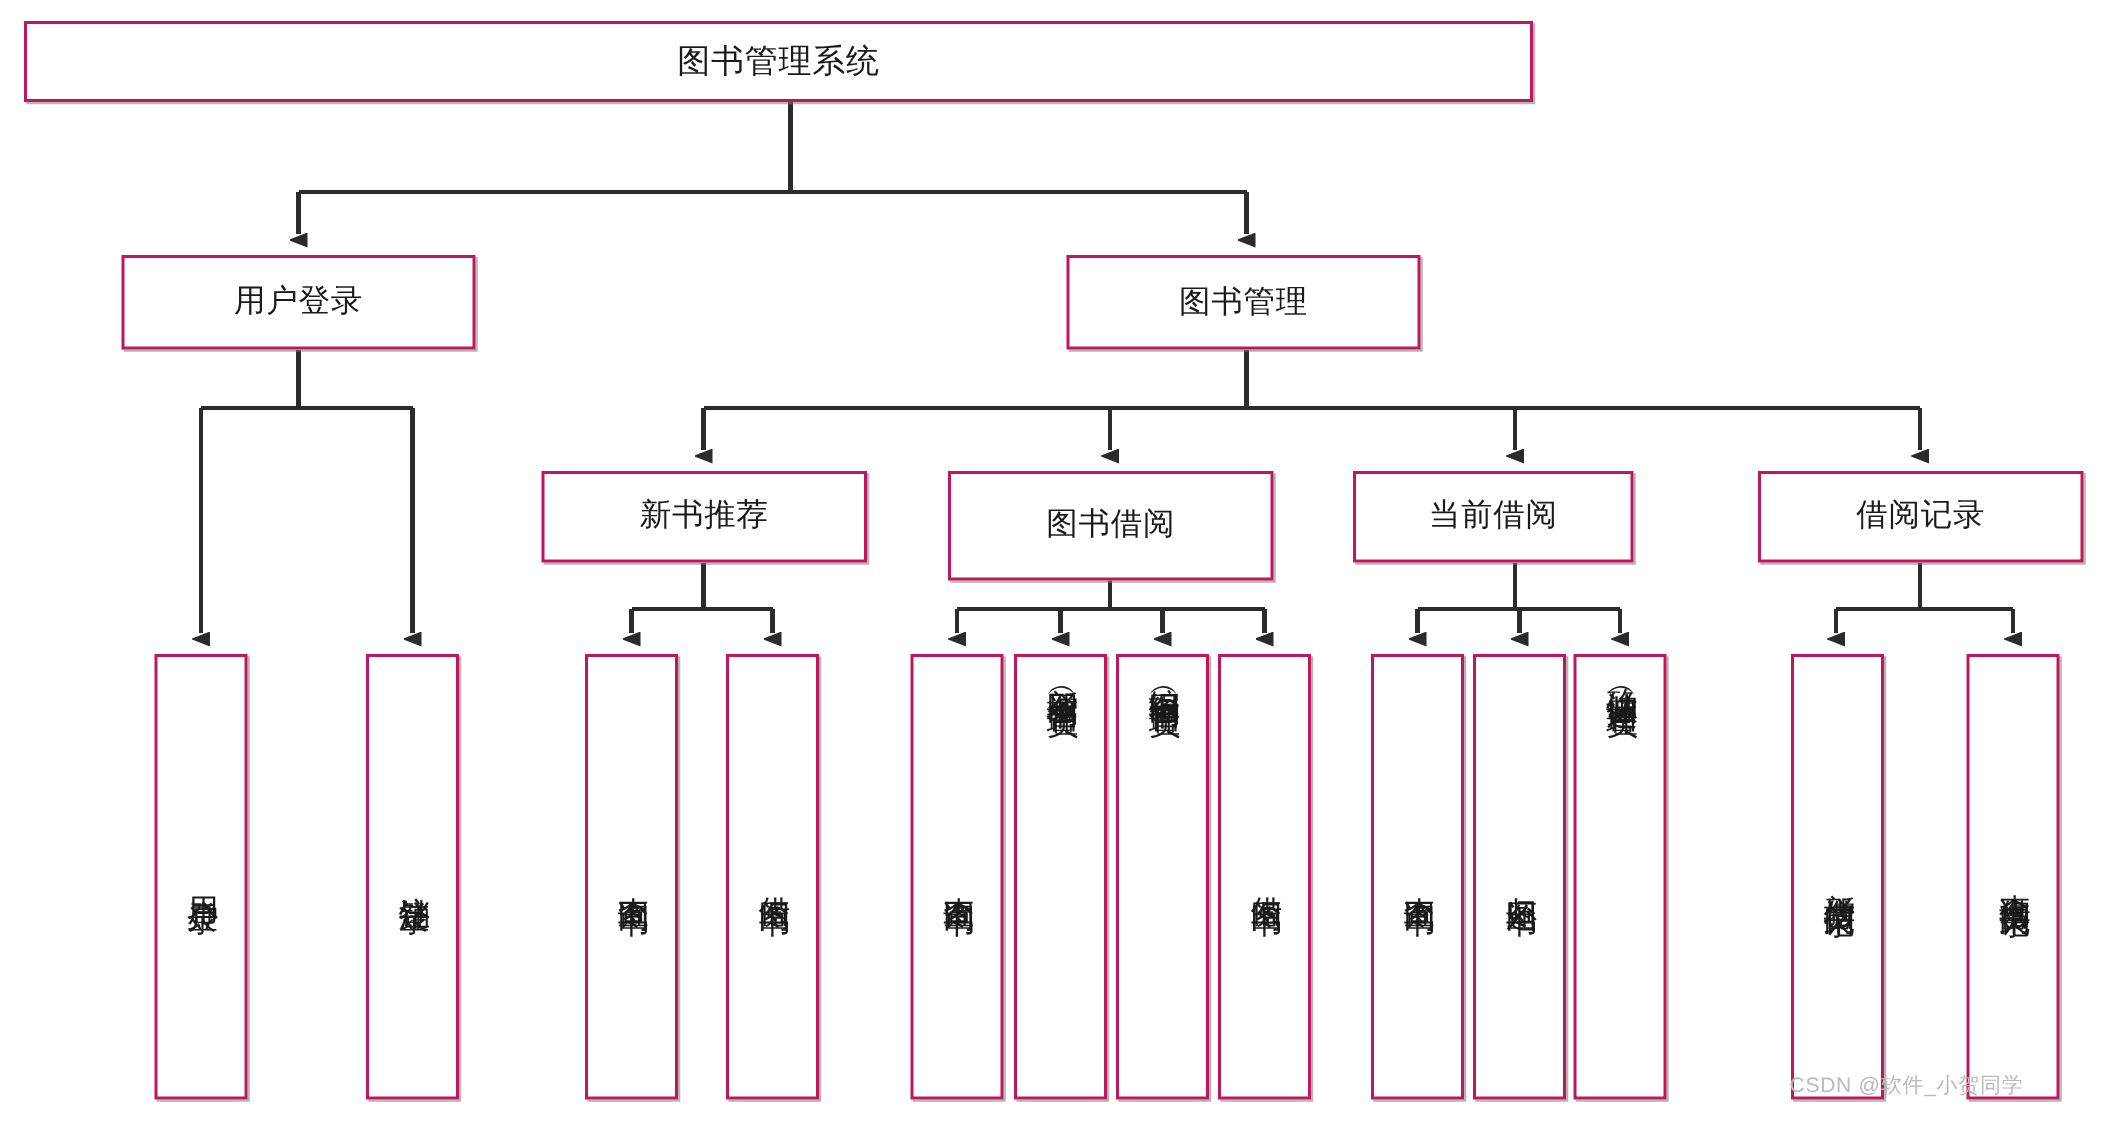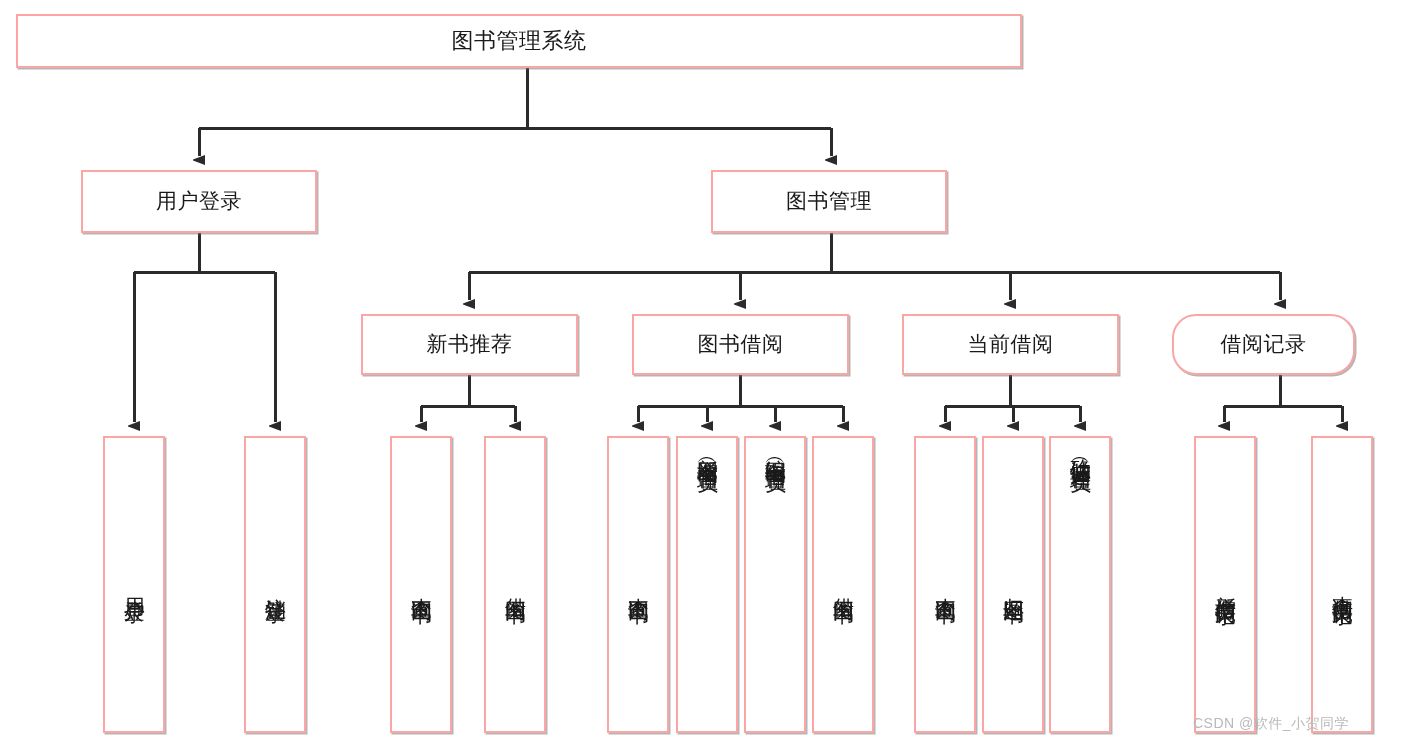--- a/index.html
+++ b/index.html
@@ -22,21 +22,21 @@
     left: 0;
     top: 0;
     width: 1405px;
     height: 747px;
     pointer-events: none;
   }
   .node {
     position: absolute;
     box-sizing: border-box;
     background: #ffffff;
-    border: 2px solid #fca5a5;
+    border: 2px solid #be185d;
     display: flex;
     align-items: center;
     justify-content: center;
     box-shadow: 1.5px 1.5px 0 rgba(120,120,120,0.55);
   }
   .node .label {
     color: #1a1a1a;
     text-align: center;
     line-height: 1.08;
     letter-spacing: 0.5px;
@@ -135,27 +135,27 @@
   <div class="node horizontal" style="left:81px; top:170px; width:236px; height:63px;">
     <span class="label">用户登录</span>
   </div>
   <div class="node horizontal" style="left:711px; top:170px; width:236px; height:63px;font-family:Liberation Serif, serif;">
     <span class="label">图书管理</span>
   </div>
 
   <div class="node horizontal" style="left:361px; top:314px; width:217px; height:61px;">
     <span class="label">新书推荐</span>
   </div>
-  <div class="node horizontal" style="left:632px; top:314px; width:217px; height:61px;">
+  <div class="node horizontal" style="left:632px; top:314px; width:217px; height:73px;">
     <span class="label">图书借阅</span>
   </div>
-  <div class="node horizontal" style="left:902px; top:314px; width:217px; height:61px;">
+  <div class="node horizontal" style="left:902px; top:314px; width:187px; height:61px;">
     <span class="label">当前借阅</span>
   </div>
-  <div class="node horizontal" style="left:1172px; top:314px; width:183px; height:61px;border-radius:24px;">
+  <div class="node horizontal" style="left:1172px; top:314px; width:217px; height:61px;">
     <span class="label">借阅记录</span>
   </div>
 
   <div class="node vertical centered" style="left:103px; top:436px; width:62px; height:297px;">
     <span class="label">用户登录</span>
   </div>
   <div class="node vertical centered" style="left:244px; top:436px; width:62px; height:297px;">
     <span class="label">注销登录</span>
   </div>
 

